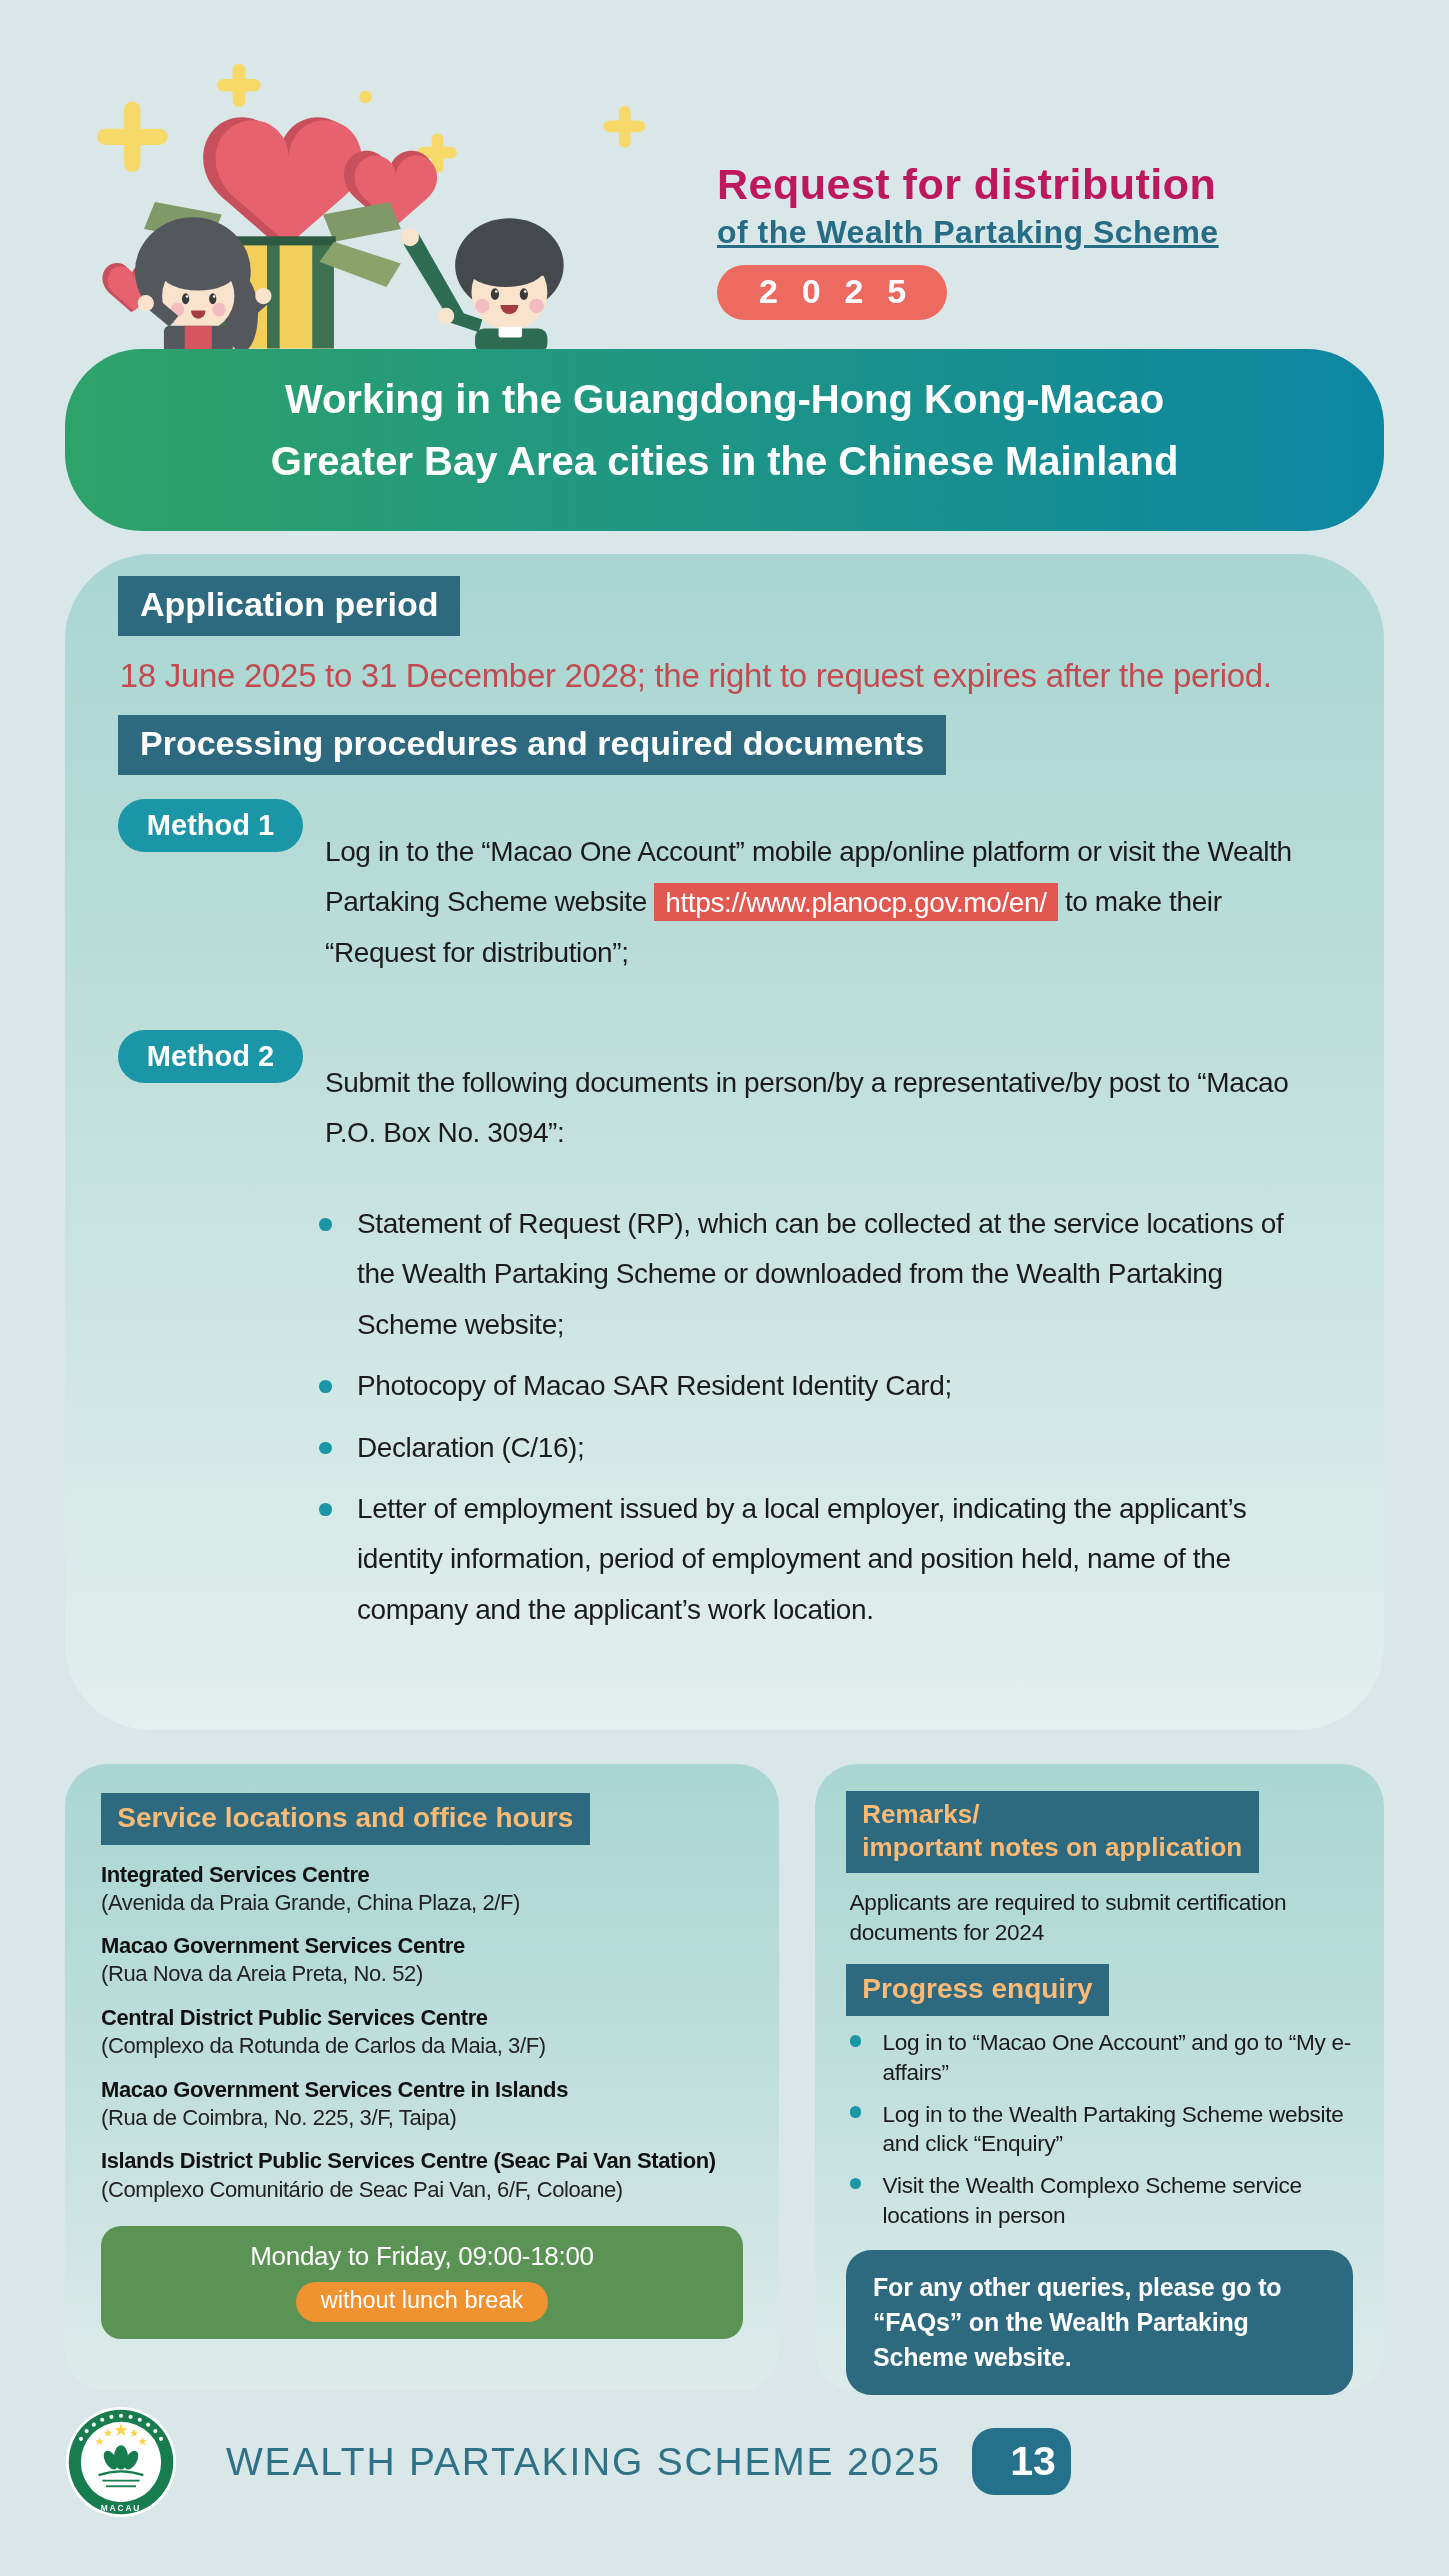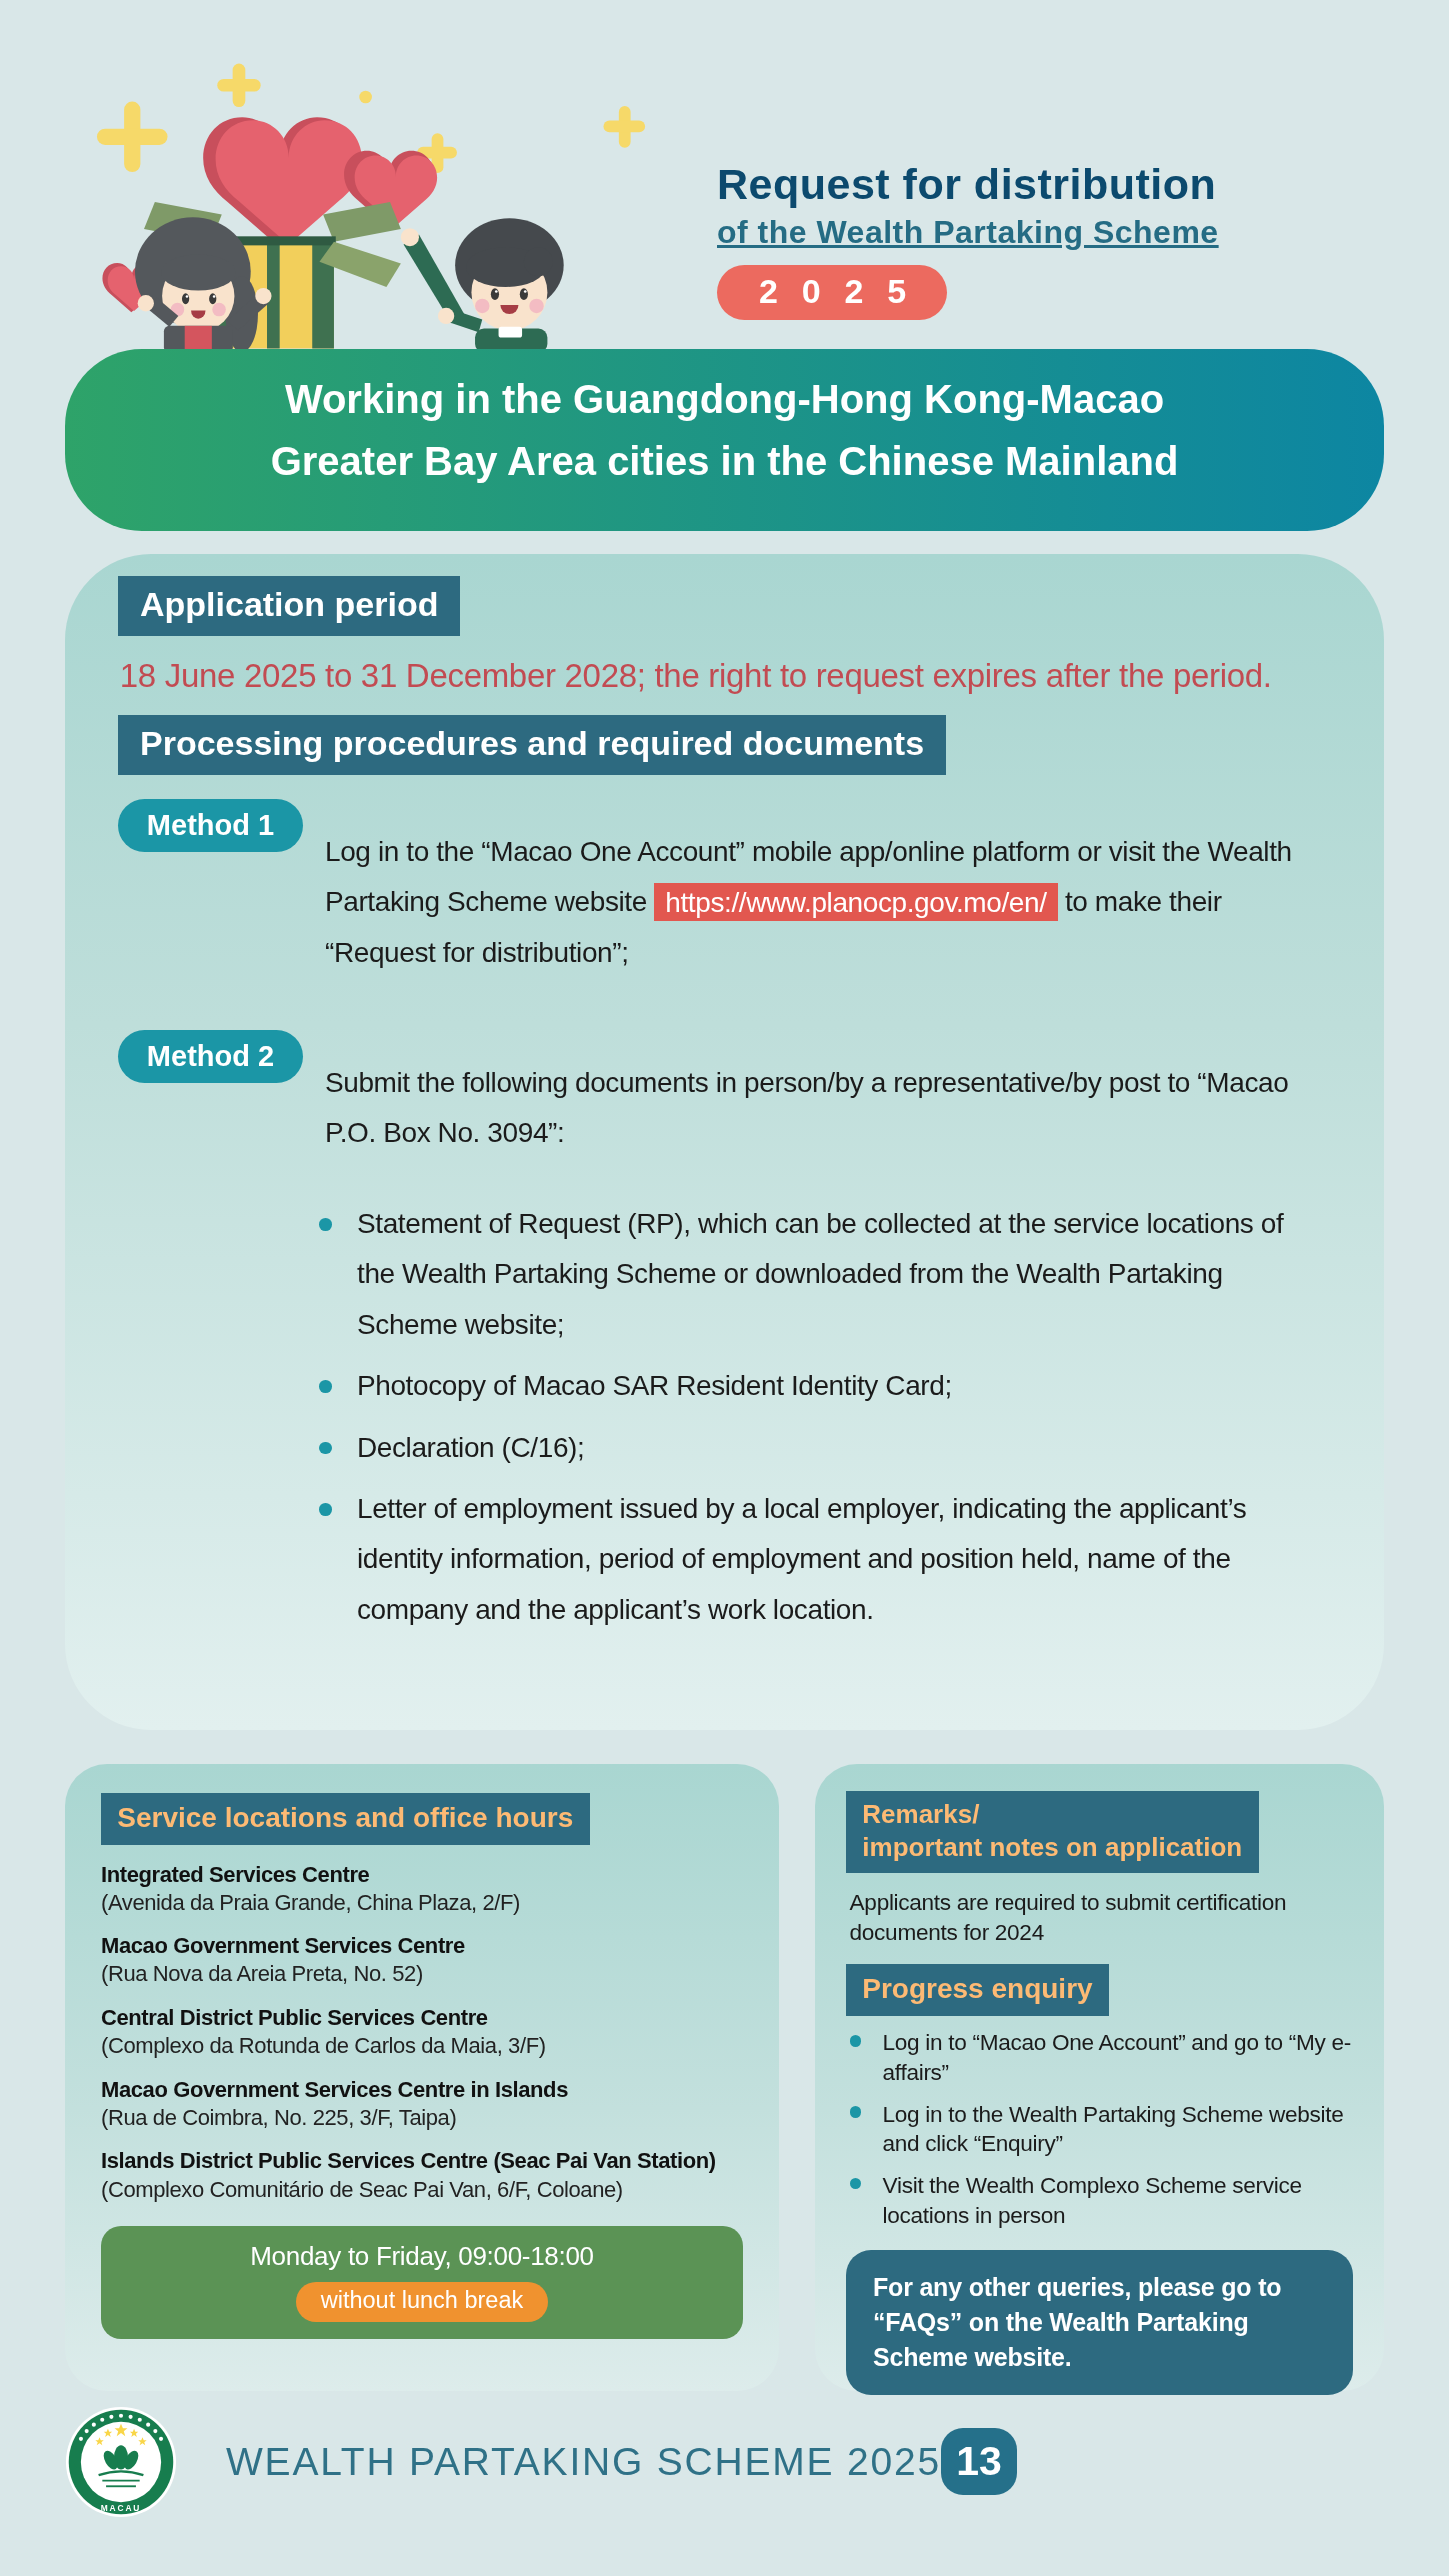--- a/index.html
+++ b/index.html
@@ -2,21 +2,21 @@
 <html style="font-size:14.5px"><head>
 <meta charset="utf-8">
 <style>
   html,body{margin:0;padding:0;}
   body{font-family:"Liberation Sans", sans-serif;}
   #page{position:relative;width:1449px;height:2576px;background:#d9e7e8;overflow:hidden;}
 
   
   #illustration{position:absolute;left:91px;top:50px;width:589px;height:303px;}
   #title-block{position:absolute;left:717px;top:161px;width:652px;}
-  .t1{font-size:43px;font-weight:bold;color:#0c4a6e;letter-spacing:0.5px;line-height:1.1;}
+  .t1{font-size:43px;font-weight:bold;color:#be185d;letter-spacing:0.5px;line-height:1.1;}
   .t2{font-size:32px;font-weight:bold;color:#256c84;letter-spacing:0.5px;margin-top:7.2px;line-height:1.1;text-decoration:underline;}
   .year{display:inline-block;margin-top:14.5px;background:#ec6a5f;color:#fff;font-weight:bold;
         font-size:34px;letter-spacing:7.2px;padding:7.2px 34px 9px 42px;border-radius:33px;}
 
   
   #banner{position:absolute;left:65px;top:349px;width:1319px;height:182px;border-radius:77px;
           background:linear-gradient(90deg,#2ea369,#0d86a2);color:#fff;text-align:center;
           font-weight:bold;font-size:40px;line-height:1.55;padding-top:19px;box-sizing:border-box;}
 
   
@@ -60,23 +60,23 @@
   .prog-list li::before{content:"";position:absolute;left:0;top:6.3px;width:11.8px;height:11.8px;
                         border-radius:50%;background:#1b96a6;}
   .faq-box{margin-top:20px;background:#2d6a80;color:#fff;font-weight:bold;font-size:25px;
            line-height:1.4;border-radius:25px;padding:20px 27px;letter-spacing:-0.2px;}
 
   
   #footer{position:absolute;left:65px;top:2398px;width:1319px;height:127px;
           display:flex;align-items:center;}
   .logo{width:112px;height:112px;flex:none;}
   .footer-text{margin-left:49px;font-size:39px;color:#2f7187;letter-spacing:1.8px;}
-  .page-badge{width:76px;height:67px;background:#25708a;border-radius:22px;
+  .page-badge{margin-left:31px;width:76px;height:67px;background:#25708a;border-radius:22px;
               color:#fff;font-weight:bold;font-size:41px;display:flex;align-items:center;
-              justify-content:center;}
+              justify-content:center;padding-left:23px;}
 </style>
 </head>
 <body>
 
 <div id="page">
 
   <svg id="illustration" viewBox="0 0 650 335" aria-hidden="true">
     <defs>
       <path id="hrt" d="M50,32 C50,18 39,8 27,8 C13,8 3,19 3,33 C3,44 9,53 18,60 L50,88 L82,60 C91,53 97,44 97,33 C97,19 87,8 73,8 C61,8 50,18 50,32 Z"></path>
     </defs>

